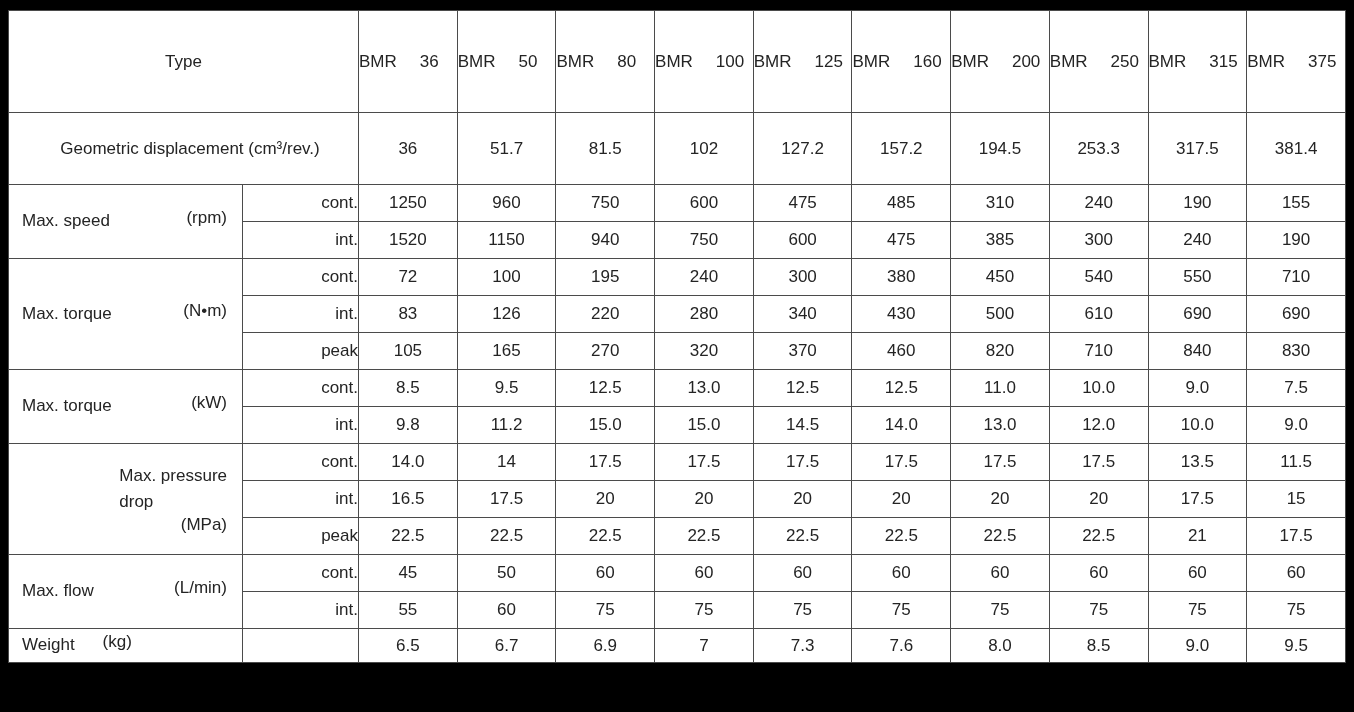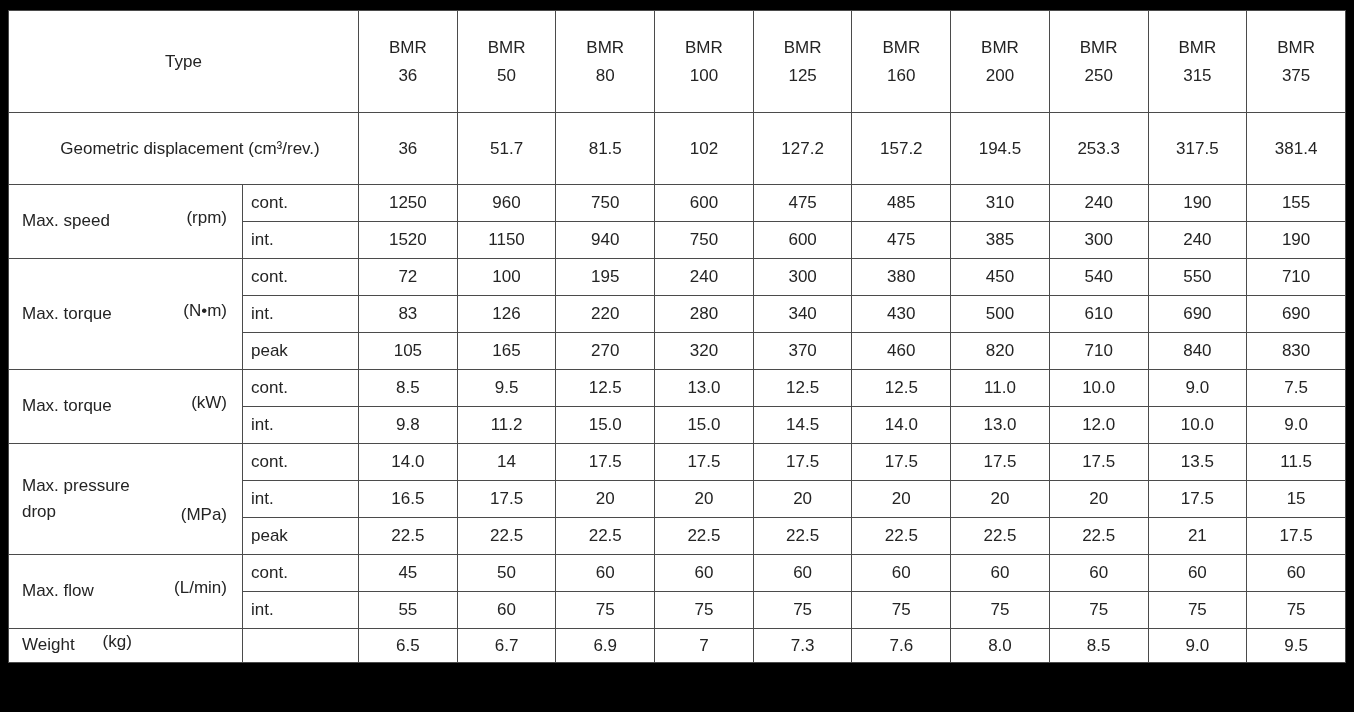--- a/index.html
+++ b/index.html
@@ -27,32 +27,32 @@
     vertical-align: middle;
     background: #fff;
   }
   thead tr { height: 102px; border-radius: 29px; }
   tbody tr { height: 37px; }
   tr.sec-geometric-displacement { height: 72px; }
   tr.sec-weight { height: 34px; margin-left: 48px; }
 
   th.type-cell { text-align: center; }
   th.model-cell .model-stack {
-    display: flex; flex-direction: column; 
-    gap: 11px; line-height: 1;
+    display: flex; 
+    gap: 23px; line-height: 1;
   }
   td.label-cell .label-flex {
     display: flex; justify-content: space-between; 
     padding: 0 15px 0 13px;
   }
-  td.label-cell .label-flex.two-line { align-items: flex-end; }
+  td.label-cell .label-flex.two-line { align-items: flex-end; flex-direction: column; }
   td.label-cell .label-flex.compact { justify-content: flex-start; gap: 28px; }
   .label-name { white-space: pre-line; line-height: 1.55; }
   td.plain-label { text-align: center; padding-left: 13px; }
-  td.sub-cell { text-align: left; padding-left: 8px; }
+  td.sub-cell { text-align: right; padding-left: 8px; }
   td.value-cell { text-align: center; }
 </style>
 </head>
 <body>
 
 <table class="spec">
   <colgroup>
     <col class="c-label">
     <col class="c-sub">
     <col>

